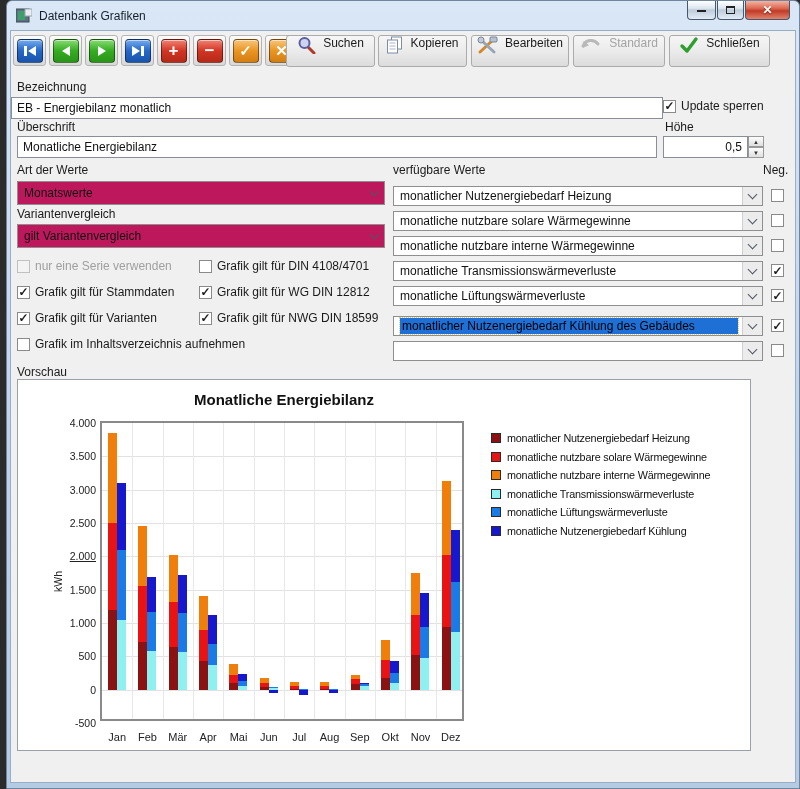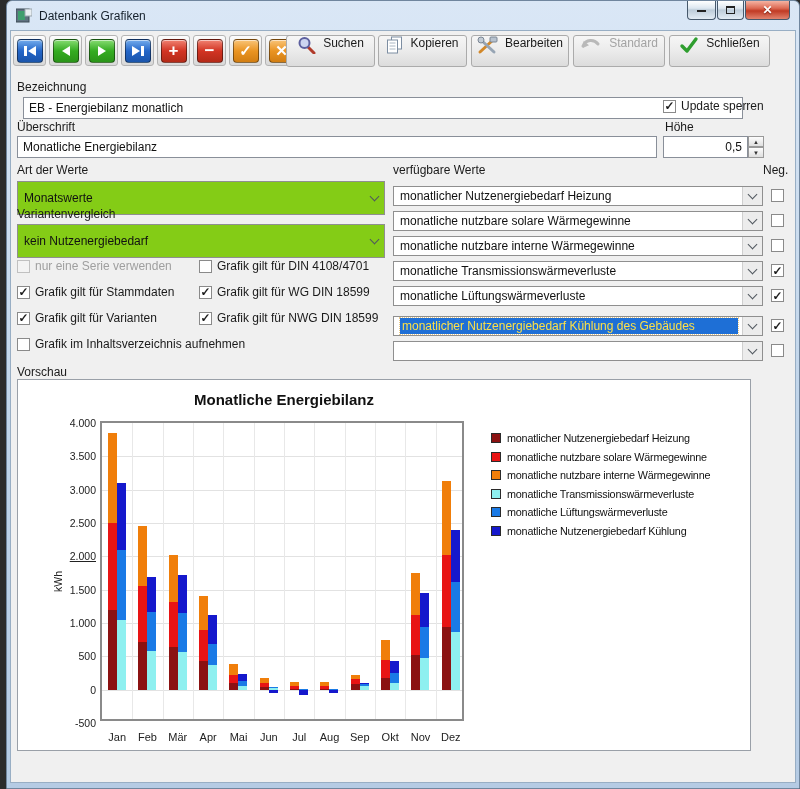--- a/index.html
+++ b/index.html
@@ -46,29 +46,29 @@
 
   
   .lbl { position:absolute; font-size:12px; color:#1a1a1a; white-space:nowrap; }
   .tb { position:absolute; height:22px; border:1px solid #898f99; background:#fff; font-size:12px;
     padding:0 5px; font-family:"Liberation Sans",sans-serif; color:#111; }
   .tb.num { text-align:right; }
   .spin { position:absolute; width:16px; height:22px; display:flex; flex-direction:column; }
   .spin > div { flex:1; border:1px solid #999; background:linear-gradient(#fdfdfd,#dfdfdf); font-size:6px;
     display:flex; align-items:center; justify-content:center; color:#333; }
 
-  .combo { position:absolute; height:34px; border:1px solid #8f8f8f; background:#84cc16;
+  .combo { position:absolute; height:24px; border:1px solid #8f8f8f; background:#be185d;
     font-size:12px; display:flex; align-items:center; padding-left:6px; color:#111; }
   .combo .val { flex:1; overflow:hidden; white-space:nowrap; }
   .combo.white { background:#fff; height:20px; }
   .combo .arrowbox { width:20px; align-self:stretch; display:flex; align-items:center; justify-content:center; }
   .combo.white .arrowbox { background:#ececec; border-left:1px solid #cfcfcf; }
   .chev { width:7px; height:7px; border-right:1.6px solid #50575e; border-bottom:1.6px solid #50575e;
     transform:rotate(45deg); margin-top:-4px; }
-  .combo.sel .val { background:#1e6fd6; color:#fde047; outline:1px dotted #e8c98a; padding:1px 2px; margin-right:4px; }
+  .combo.sel .val { background:#1e6fd6; color:#000000; outline:1px dotted #e8c98a; padding:1px 2px; margin-right:4px; }
 
   .cb { position:absolute; display:flex; align-items:center; gap:5px; font-size:12px; color:#1a1a1a; }
   .cb .box { width:13px; height:13px; border:1px solid #8a8a8a; background:#fff; display:flex;
     align-items:center; justify-content:center; font-size:12px; font-weight:bold; color:#1c1c1c; line-height:1; }
   .cb.disabled { color:#9f9f9f;text-align:center; } .cb.disabled .box { border-color:#c0c0c0; background:#f3f3f3; }
 
   .preview { position:absolute; left:6px; top:348px; width:734px; height:372px; background:#fff;
     border:1px solid #9aa0a8; }
   .ct { position:absolute; font-size:15px; font-weight:bold; color:#111; text-align:center; }
   .plot { position:absolute; border:2px solid #8a8a8a; background:#fff; }
@@ -194,21 +194,21 @@
     <div class="tbtn" style="left:658px;width:101px;">
       <span>
         <svg width="20" height="18" viewBox="0 0 20 18">
           <path d="M3 10 L8 15 L17 3" fill="none" stroke="#2f9e2f" stroke-width="3.4" stroke-linecap="round" stroke-linejoin="round"></path>
         </svg>
       </span>
       <span>Schließen</span>
     </div>
 
     <div class="lbl" style="left:6px;top:49px;">Bezeichnung</div>
-    <input class="tb" style="left: 12px; top: 66px; width: 720px;" value="EB - Energiebilanz monatlich">
+    <input class="tb" style="left: 0; top: 66px; width: 652px;" value="EB - Energiebilanz monatlich">
     <div class="cb" style="left:652px;top:68px;">
       <span class="box">✓</span>
       <span>Update sperren</span>
     </div>
 
     <div class="lbl" style="left:6px;top:89px;">Überschrift</div>
     <input class="tb" style="left: 6px; top: 105px; width: 640px;" value="Monatliche Energiebilanz">
     <div class="lbl" style="left:654px;top:89px;">Höhe</div>
     <input class="tb num" style="left: 652px; top: 105px; width: 85px;" value="0,5">
     <div class="spin" style="left:737px;top:105px;">
@@ -218,42 +218,42 @@
 
     <div class="lbl" style="left:6px;top:132px;">Art der Werte</div>
     <div class="combo" style="left:6px;top:150px;width:368px;">
       <span class="val">Monatswerte</span>
       <span class="arrowbox">
           <span class="chev"></span>
         </span>
     </div>
     <div class="lbl" style="left:6px;top:176px;">Variantenvergleich</div>
     <div class="combo" style="left:6px;top:193px;width:368px;">
-      <span class="val">kein Nutzenergiebedarf</span>
+      <span class="val">gilt Variantenvergleich</span>
       <span class="arrowbox">
           <span class="chev"></span>
         </span>
     </div>
 
     <div id="checkbox-grid">
         <div class="cb disabled" style="left: 6px; top: 228px;">
           <div class="box"></div>
           <div>nur eine Serie verwenden</div>
         </div>
         <div class="cb" style="left: 188px; top: 228px;">
           <div class="box"></div>
           <div>Grafik gilt für DIN 4108/4701</div>
         </div>
         <div class="cb" style="left: 6px; top: 254px;">
           <div class="box">✓</div>
           <div>Grafik gilt für Stammdaten</div>
         </div>
         <div class="cb" style="left: 188px; top: 254px;">
           <div class="box">✓</div>
-          <div>Grafik gilt für WG DIN 18599</div>
+          <div>Grafik gilt für WG DIN 12812</div>
         </div>
         <div class="cb" style="left: 6px; top: 280px;">
           <div class="box">✓</div>
           <div>Grafik gilt für Varianten</div>
         </div>
         <div class="cb" style="left: 188px; top: 280px;">
           <div class="box">✓</div>
           <div>Grafik gilt für NWG DIN 18599</div>
         </div>
         <div class="cb" style="left: 6px; top: 306px;">

